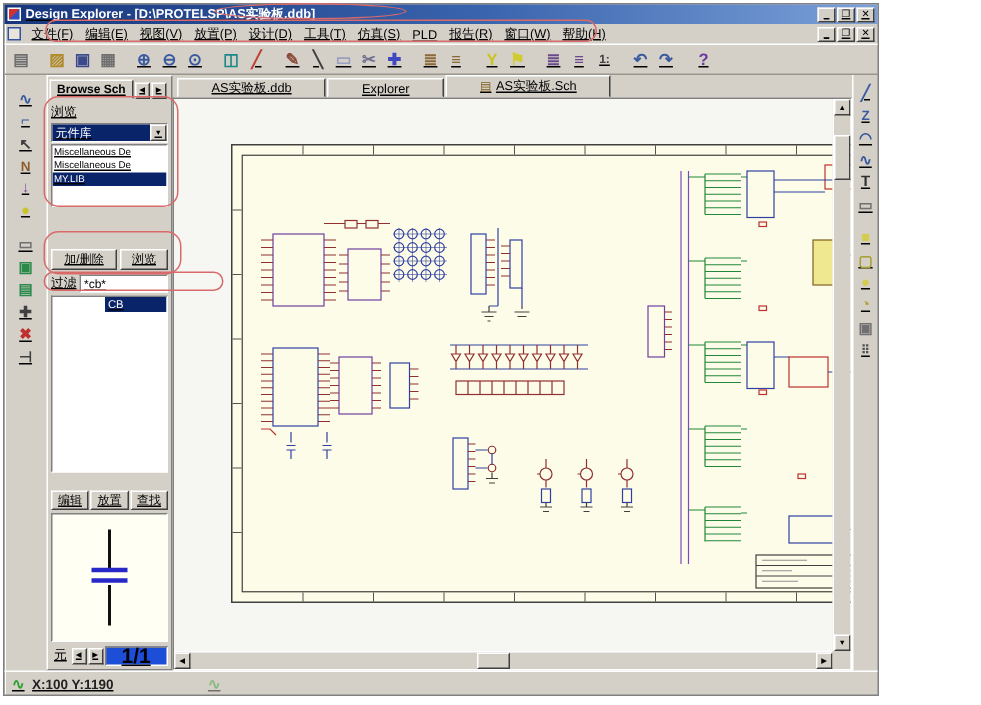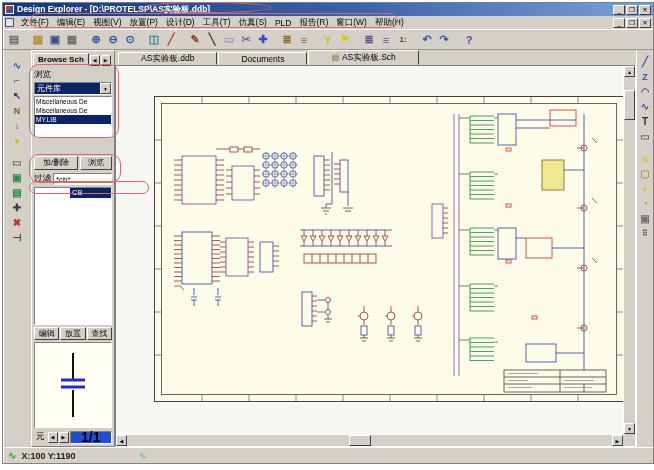--- a/index.html
+++ b/index.html
@@ -1,18 +1,18 @@
 <!DOCTYPE html>
 <html><head>
 <meta charset="utf-8">
 <style>
 *{margin:0;padding:0;box-sizing:border-box;}
 html,body{width:654px;height:470px;background:#fff;overflow:hidden;}
 body{font-family:"Liberation Sans",sans-serif;position:relative;color:#000;}
-.window{position:absolute;left:2px;top:2px;width:652px;height:462px;background:#d4d0c8;border:1px solid #808080;box-shadow:inset 1px 1px 0 #fff;display:flex;flex-direction:column;}
+.window{position:absolute;left:2px;top:2px;width:584px;height:462px;background:#d4d0c8;border:1px solid #808080;box-shadow:inset 1px 1px 0 #fff;display:flex;flex-direction:column;text-decoration:underline;}
 
 .titlebar{height:13px;background:linear-gradient(90deg,#16367c,#3a64ae 55%,#7ba1d8);display:flex;align-items:center;padding:0 2px;gap:3px;flex:0 0 auto;}
 .appicon{width:9px;height:9px;background:linear-gradient(135deg,#d03030 45%,#3050c0 55%);border:1px solid #fff;flex:0 0 auto;}
 .title-text{color:#fff;font-size:8.5px;font-weight:bold;flex:1;white-space:nowrap;overflow:hidden;}
 .winbtns{display:flex;gap:1px;}
 .winbtn{width:12px;height:10px;background:#d4d0c8;border:1px solid;border-color:#fff #404040 #404040 #fff;font-size:6.5px;line-height:8px;text-align:center;}
 
 .menubar{height:13px;display:flex;align-items:center;padding:0 2px;flex:0 0 auto;}
 .mdiicon{width:9px;height:9px;background:#e8e4dc;border:1px solid #3050a0;margin-right:3px;flex:0 0 auto;}
 .menu-item{font-size:8.5px;padding:0 4px;white-space:nowrap;}
@@ -36,21 +36,21 @@
 .combo-text{flex:1;background:#0a246a;color:#fff;font-size:8px;line-height:11px;padding:0 2px;overflow:hidden;white-space:nowrap;}
 .combo-btn{width:11px;background:#d4d0c8;border:1px solid;border-color:#fff #404040 #404040 #fff;font-size:5px;line-height:10px;text-align:center;}
 .listbox{background:#fff;border:1px solid;border-color:#808080 #fff #fff #808080;margin:1px;overflow:hidden;}
 .lib-list{height:42px;flex:0 0 auto;}
 .lrow{font-size:6.5px;line-height:9px;padding:0 1px;white-space:nowrap;overflow:hidden;}
 .lrow.sel{background:#0a246a;color:#fff;}
 .crow{font-size:7.5px;line-height:10px;padding:0 2px;white-space:nowrap;margin-left:35px;}
 .crow.sel{background:#0a246a;color:#fff;}
 .gap16{height:16px;flex:0 0 auto;}
 .btnrow{display:flex;gap:2px;margin:1px;flex:0 0 auto;}
-.pbtn{background:#d4d0c8;border:1px solid;border-color:#fff #404040 #404040 #fff;font-size:8px;height:14px;line-height:12px;text-align:center;white-space:nowrap;font-family:"Liberation Sans",sans-serif;}
+.pbtn{background:#d4d0c8;border:1px solid;border-color:#fff #404040 #404040 #fff;font-size:8px;height:14px;line-height:12px;text-align:center;white-space:nowrap;font-family:"Liberation Sans",sans-serif;margin-top:10px;}
 .b-add{flex:1.4;}.b-brw{flex:1;}
 .filterrow{display:flex;align-items:center;gap:2px;margin:2px 1px 1px 1px;flex:0 0 auto;}
 .filterrow span{font-size:8.5px;white-space:nowrap;}
 .finput{flex:1;min-width:0;height:12px;font-size:8px;border:1px solid;border-color:#808080 #fff #fff #808080;background:#fff;padding:0 2px;font-family:"Liberation Sans",sans-serif;}
 .comp-list{flex:1;min-height:0;}
 .btnrow3{display:flex;gap:1px;margin:1px;flex:0 0 auto;}
 .btnrow3 .pbtn{flex:1;height:13px;font-size:8px;}
 .preview{height:86px;background:#fffff4;border:1px solid;border-color:#808080 #fff #fff #808080;margin:1px;display:flex;align-items:center;justify-content:center;flex:0 0 auto;}
 .pager{height:14px;display:flex;align-items:center;gap:1px;margin:1px;flex:0 0 auto;}
 .pager .plbl{font-size:8.5px;padding:0 2px;}
@@ -216,21 +216,21 @@
         <span class="plbl">元</span>
         <span class="spinbtn">◀</span>
         <span class="spinbtn">▶</span>
         <span class="pagebox">1/1</span>
       </div>
     </div>
 
     <div class="editor">
       <div class="doctabs">
         <span class="dtab">AS实验板.ddb</span>
-        <span class="dtab">Documents</span>
+        <span class="dtab">Explorer</span>
         <span class="dtab active">
           <span class="tabicon">▤</span>
           <span>AS实验板.Sch</span>
         </span>
       </div>
       <div class="canvas">
 
         <svg class="sheet-svg" width="470" height="306" viewBox="0 0 470 306">
           <rect x="0.5" y="0.5" width="469" height="305" fill="#fcfce8" stroke="#404040"></rect>
           <rect x="7.5" y="7.5" width="455" height="291" fill="none" stroke="#404040" stroke-width="0.8"></rect>

